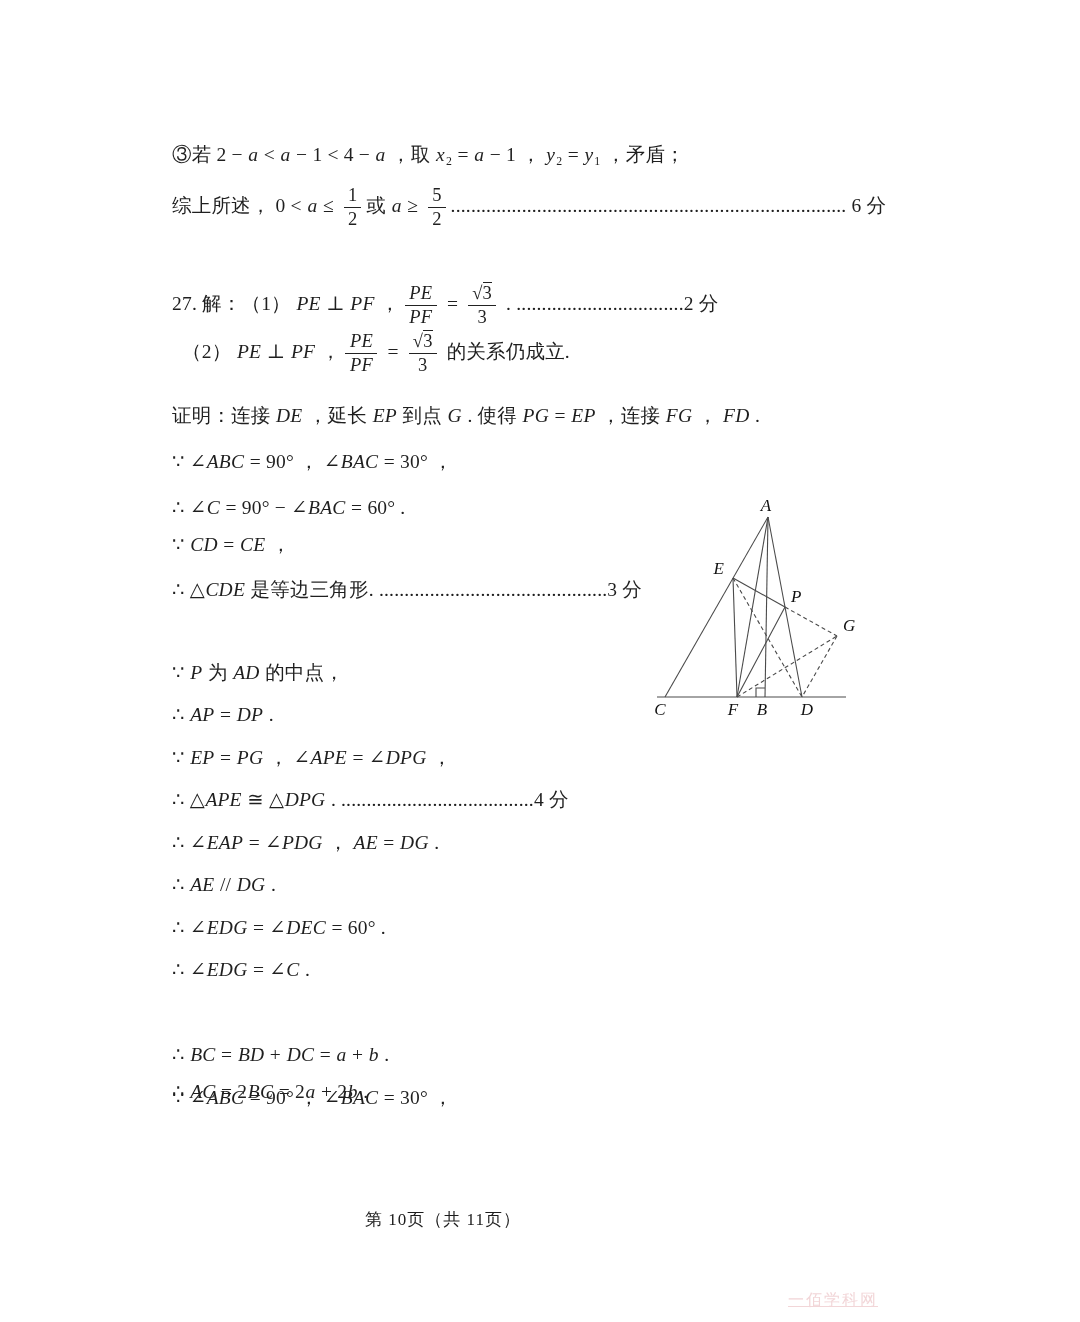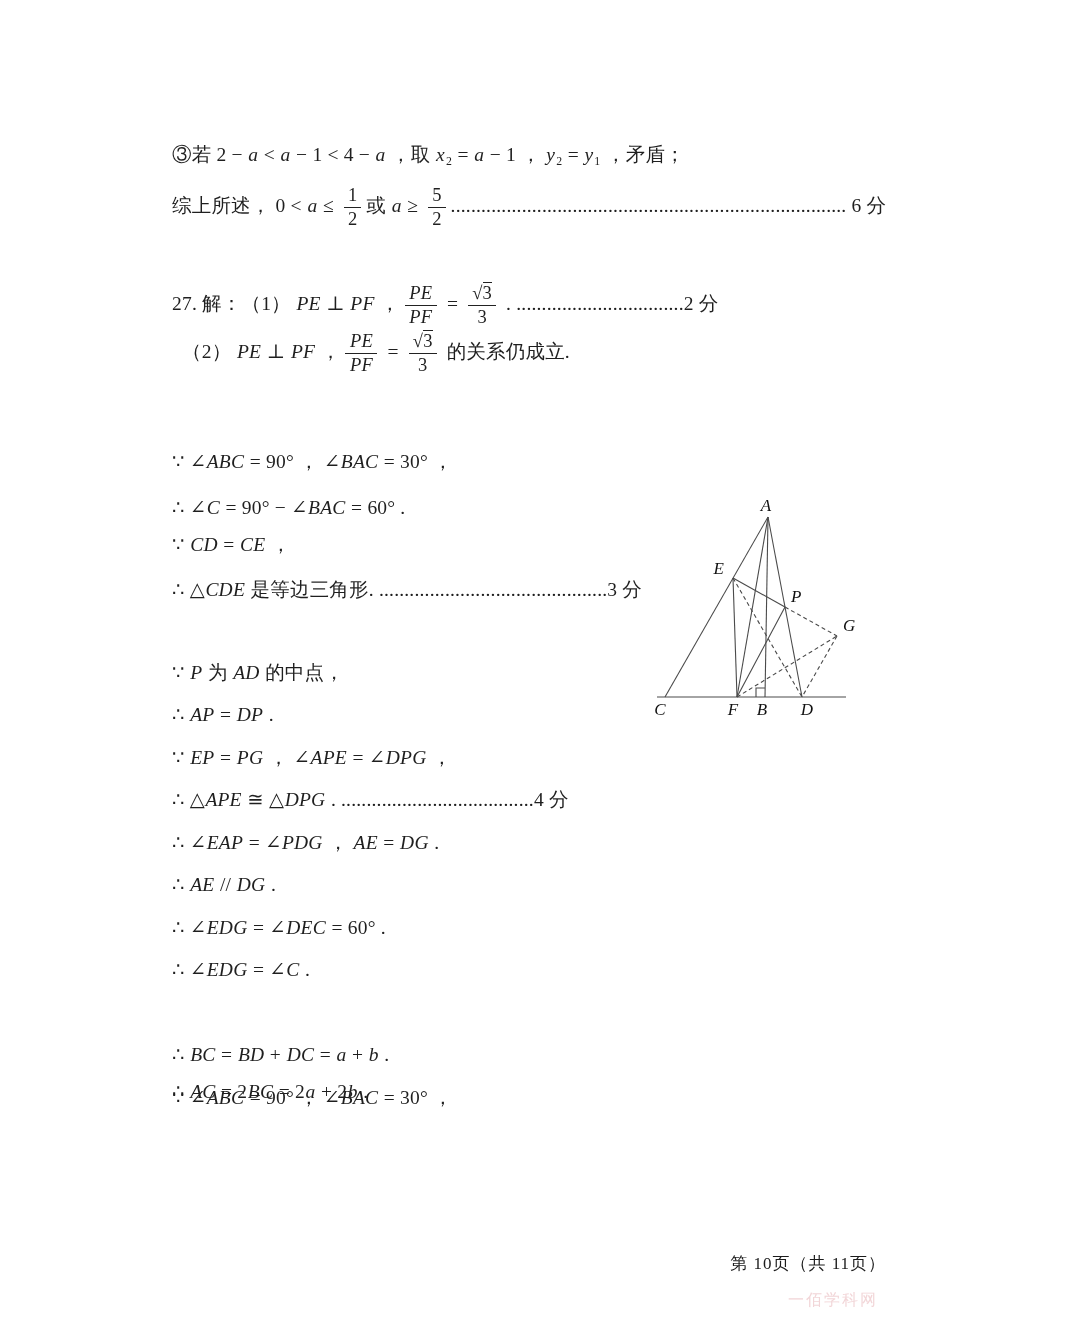--- a/index.html
+++ b/index.html
@@ -15,26 +15,26 @@
   .frac{
     display:inline-flex;flex-direction:column;align-items:center;
     vertical-align:middle;margin:0 5px;font-size:18.5px;line-height:1.25;text-align:center;
   }
   .fnum{border-bottom:1.3px solid #222;padding:0 4px;}
   .fden{padding:0 4px;}
   .rbar{border-top:1.3px solid #222;}
   .figure{position:absolute;left:632px;top:480px;width:240px;height:250px;}
   .figure svg{display:block;}
   .footer{
-    position:absolute;left:0;top:1208px;width:100%;text-align:right;
-    font-size:17px;color:#1c1c1c;letter-spacing:1px;margin-top:44px;
+    position:absolute;left:0;top:1208px;width:100%;text-align:center;
+    font-size:17px;color:#1c1c1c;letter-spacing:1px;
   }
   .watermark{
     position:absolute;right:8px;top:1290px;
-    font-size:16px;letter-spacing:2px;
+    font-size:16px;letter-spacing:2px;text-decoration:underline;
   }
 </style>
 </head>
 <body>
 
 <div class="page">
 
   <div class="line" style="top:143px">③若 2 − <i>a</i> &lt; <i>a</i> − 1 &lt; 4 − <i>a</i> ，取 <i>x</i>₂ = <i>a</i> − 1 ， <i>y</i>₂ = <i>y</i>₁ ，矛盾；</div>
   <div class="line" style="top:184px">综上所述， 0 &lt; <i>a</i> ≤ <span class="frac">
         <span class="fnum">1</span>
@@ -50,20 +50,21 @@
         <span class="fnum">√<span class="rbar">3</span></span>
         <span class="fden">3</span>
       </span> . .................................2 分</div>
   <div class="line" style="top:330px;left:182px">（2） <i>PE</i> ⊥ <i>PF</i> ，<span class="frac">
         <span class="fnum"><i>PE</i></span>
         <span class="fden"><i>PF</i></span>
       </span> = <span class="frac">
         <span class="fnum">√<span class="rbar">3</span></span>
         <span class="fden">3</span>
       </span> 的关系仍成立.</div>
+  <div class="line" style="top:404px">证明：连接 <i>DE</i> ，延长 <i>EP</i> 到点 <i>G</i> . 使得 <i>PG</i> = <i>EP</i> ，连接 <i>FG</i> ， <i>FD</i> .</div>
   <div class="line" style="top:450px">∵ ∠<i>ABC</i> = 90° ， ∠<i>BAC</i> = 30° ，</div>
   <div class="line" style="top:496px">∴ ∠<i>C</i> = 90° − ∠<i>BAC</i> = 60° .</div>
   <div class="line" style="top:533px">∵ <i>CD</i> = <i>CE</i> ，</div>
   <div class="line" style="top:578px">∴ △<i>CDE</i> 是等边三角形. .............................................3 分</div>
   <div class="line" style="top:661px">∵ <i>P</i> 为 <i>AD</i> 的中点，</div>
   <div class="line" style="top:703px">∴ <i>AP</i> = <i>DP</i> .</div>
   <div class="line" style="top:746px">∵ <i>EP</i> = <i>PG</i> ， ∠<i>APE</i> = ∠<i>DPG</i> ，</div>
   <div class="line" style="top:788px">∴ △<i>APE</i> ≅ △<i>DPG</i> . ......................................4 分</div>
   <div class="line" style="top:831px">∴ ∠<i>EAP</i> = ∠<i>PDG</i> ， <i>AE</i> = <i>DG</i> .</div>
   <div class="line" style="top:873px">∴ <i>AE</i> // <i>DG</i> .</div>

